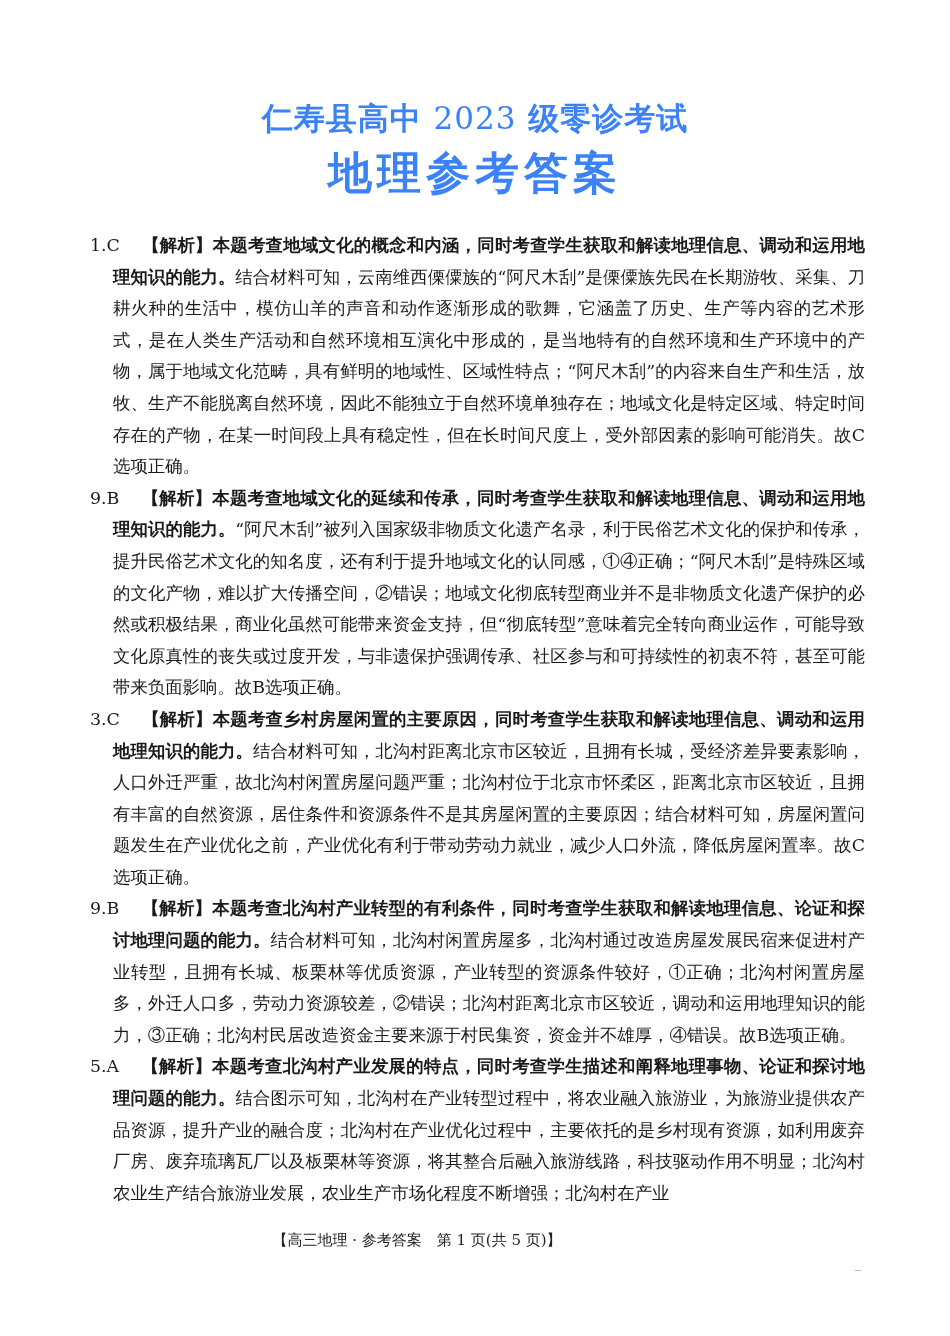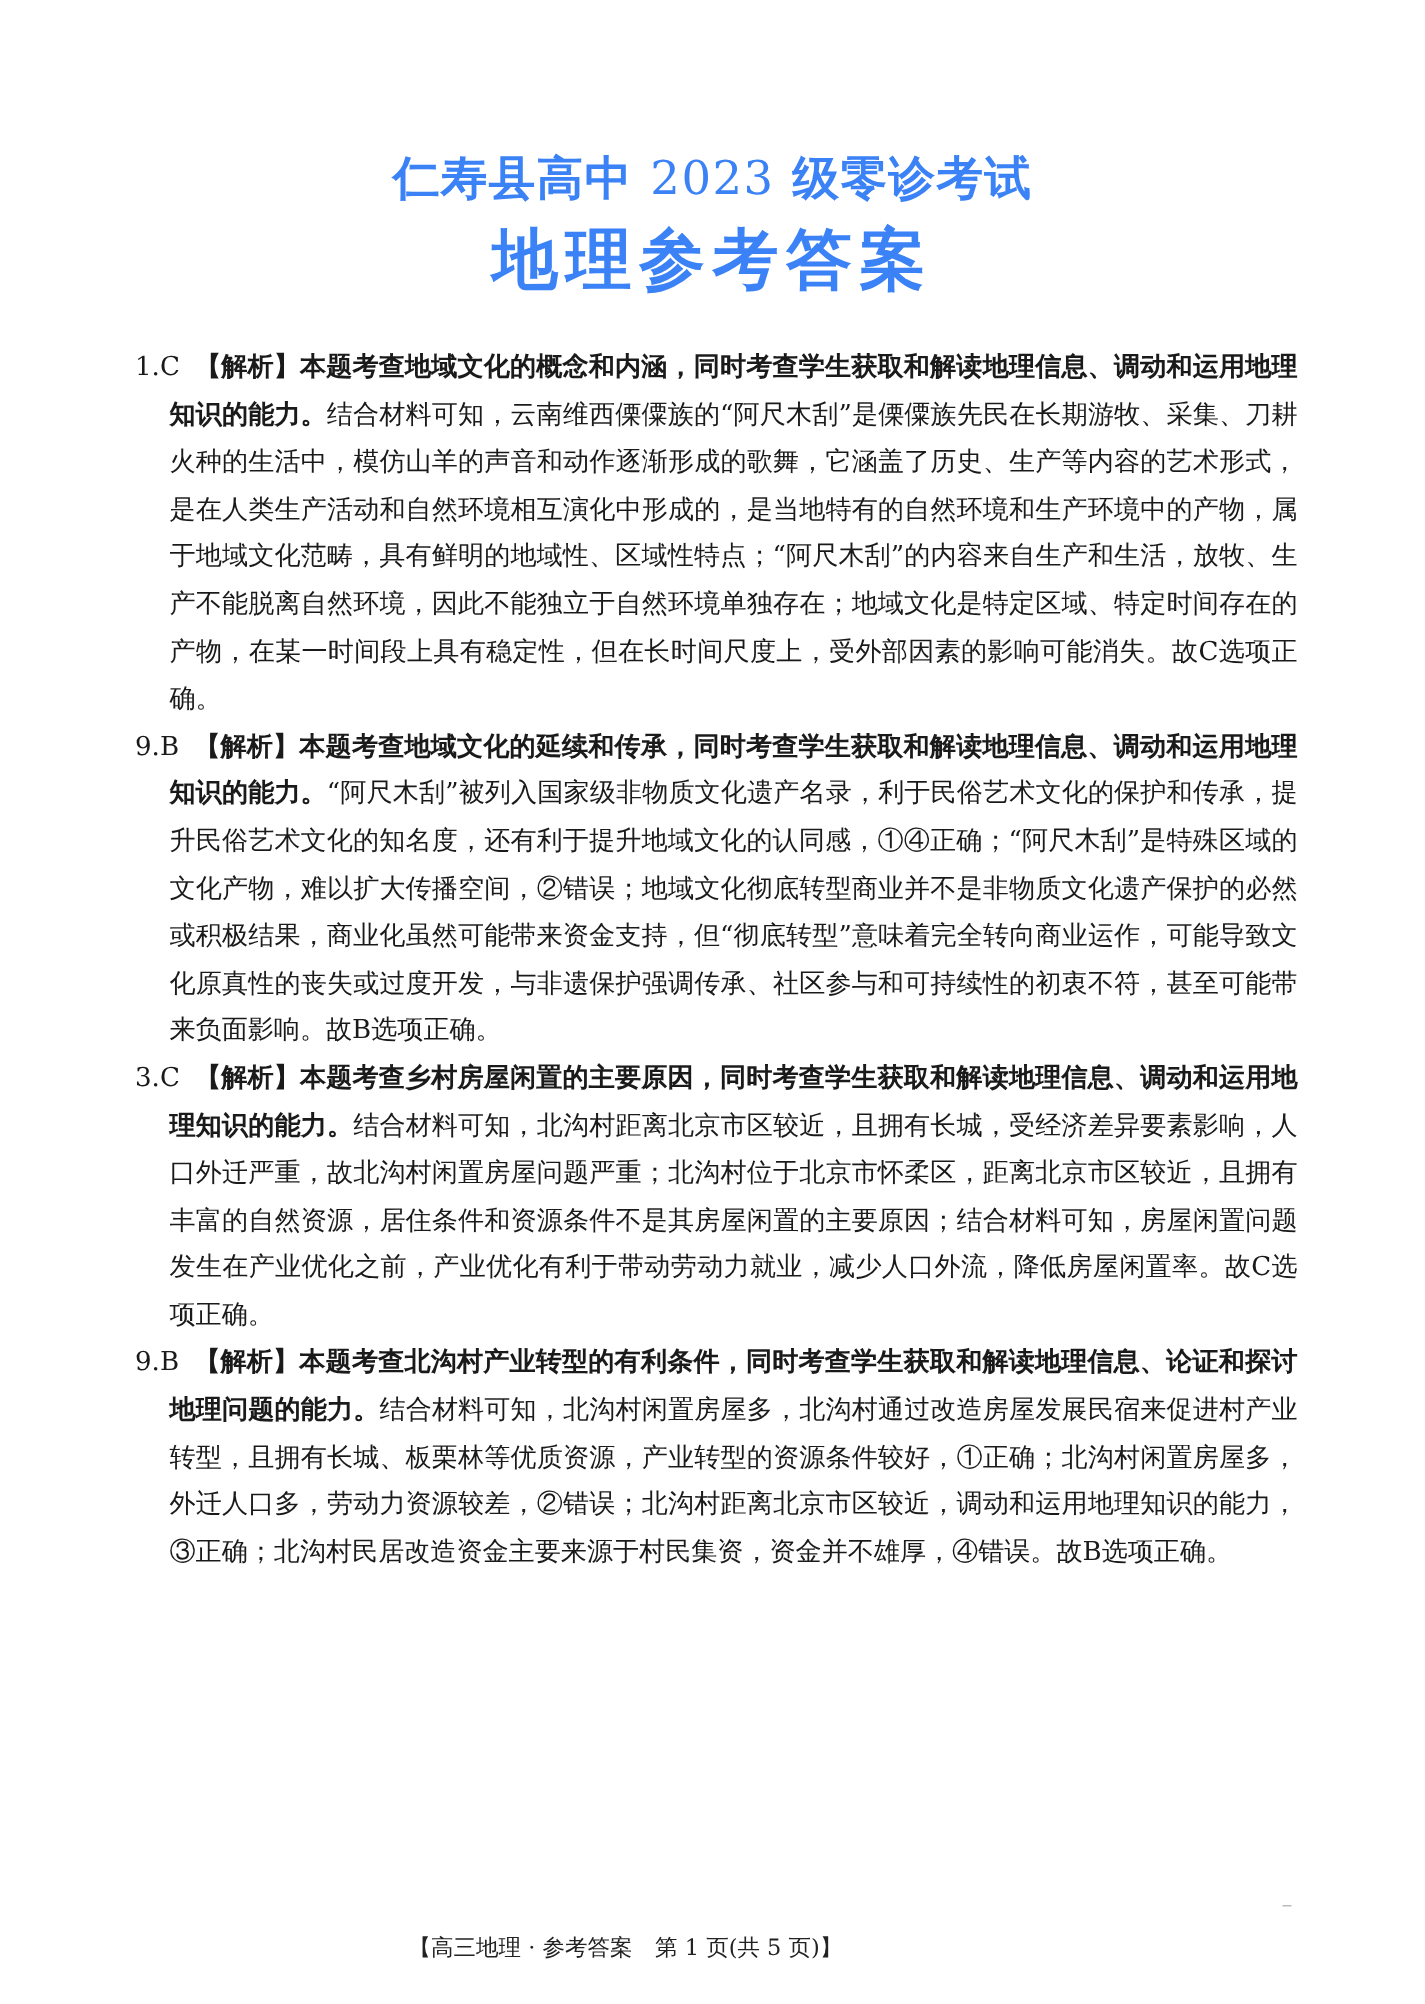--- a/index.html
+++ b/index.html
@@ -6,24 +6,24 @@
   body { width:950px; height:1336px; position:relative; overflow:hidden;
          font-family:"DejaVu Serif","Liberation Serif",serif; color:#1a1a1a; }
   .title { position:absolute; left:0; width:950px; text-align:center;
            font-family:"DejaVu Sans","Liberation Sans",sans-serif; font-weight:bold; color:#3b82f6; }
   .title1 { top:98px; font-size:31px; letter-spacing:1px; }
   .title1 .num { font-family:"DejaVu Serif","Liberation Serif",serif; font-weight:normal; }
   .title2 { top:144px; font-size:44px; letter-spacing:5px; }
   .content { position:absolute; left:90px; width:775px; top:230px; }
   .item { position:relative; font-size:17.4px; line-height:31.6px; margin-bottom:0;
           text-align:justify; text-indent:-23px; padding-left:23px; }
-  .item .ans { font-family:"DejaVu Serif","Liberation Serif",serif; margin-right:10px; }
+  .item .ans { font-family:"DejaVu Serif","Liberation Serif",serif; margin-right:22px; }
   .item .lead { font-family:"DejaVu Sans","Liberation Sans",sans-serif; font-weight:bold; }
   .item .body { }
-  .footer { position:absolute; top:1289px; left:0; width:834px; text-align:center;
+  .footer { position:absolute; top:1231px; left:0; width:834px; text-align:center;
             font-size:15px; color:#222; }
   .corner-mark { position:absolute; top:1270px; left:855px; width:6px; height:1px; background:#bbb; }
 </style>
 </head>
 <body>
 
 <div class="title title1">
   <span>仁寿县高中</span>
   <span class="num">2023</span>
   <span>级零诊考试</span>
@@ -36,16 +36,19 @@
   </div>
   <div class="item">
     <span class="ans">9.B</span><span class="lead">【解析】本题考查地域文化的延续和传承，同时考查学生获取和解读地理信息、调动和运用地理知识的能力。</span><span class="body">“阿尺木刮”被列入国家级非物质文化遗产名录，利于民俗艺术文化的保护和传承，提升民俗艺术文化的知名度，还有利于提升地域文化的认同感，①④正确；“阿尺木刮”是特殊区域的文化产物，难以扩大传播空间，②错误；地域文化彻底转型商业并不是非物质文化遗产保护的必然或积极结果，商业化虽然可能带来资金支持，但“彻底转型”意味着完全转向商业运作，可能导致文化原真性的丧失或过度开发，与非遗保护强调传承、社区参与和可持续性的初衷不符，甚至可能带来负面影响。故B选项正确。</span>
   </div>
   <div class="item">
     <span class="ans">3.C</span><span class="lead">【解析】本题考查乡村房屋闲置的主要原因，同时考查学生获取和解读地理信息、调动和运用地理知识的能力。</span><span class="body">结合材料可知，北沟村距离北京市区较近，且拥有长城，受经济差异要素影响，人口外迁严重，故北沟村闲置房屋问题严重；北沟村位于北京市怀柔区，距离北京市区较近，且拥有丰富的自然资源，居住条件和资源条件不是其房屋闲置的主要原因；结合材料可知，房屋闲置问题发生在产业优化之前，产业优化有利于带动劳动力就业，减少人口外流，降低房屋闲置率。故C选项正确。</span>
   </div>
   <div class="item">
     <span class="ans">9.B</span><span class="lead">【解析】本题考查北沟村产业转型的有利条件，同时考查学生获取和解读地理信息、论证和探讨地理问题的能力。</span><span class="body">结合材料可知，北沟村闲置房屋多，北沟村通过改造房屋发展民宿来促进村产业转型，且拥有长城、板栗林等优质资源，产业转型的资源条件较好，①正确；北沟村闲置房屋多，外迁人口多，劳动力资源较差，②错误；北沟村距离北京市区较近，调动和运用地理知识的能力，③正确；北沟村民居改造资金主要来源于村民集资，资金并不雄厚，④错误。故B选项正确。</span>
   </div>
+  <div class="item">
+    <span class="ans">5.A</span><span class="lead">【解析】本题考查北沟村产业发展的特点，同时考查学生描述和阐释地理事物、论证和探讨地理问题的能力。</span><span class="body">结合图示可知，北沟村在产业转型过程中，将农业融入旅游业，为旅游业提供农产品资源，提升产业的融合度；北沟村在产业优化过程中，主要依托的是乡村现有资源，如利用废弃厂房、废弃琉璃瓦厂以及板栗林等资源，将其整合后融入旅游线路，科技驱动作用不明显；北沟村农业生产结合旅游业发展，农业生产市场化程度不断增强；北沟村在产业</span>
+  </div>
 </div>
 
 <div class="footer">【高三地理 · 参考答案　第 1 页(共 5 页)】</div>
 <div class="corner-mark"></div>
 
 </body></html>

